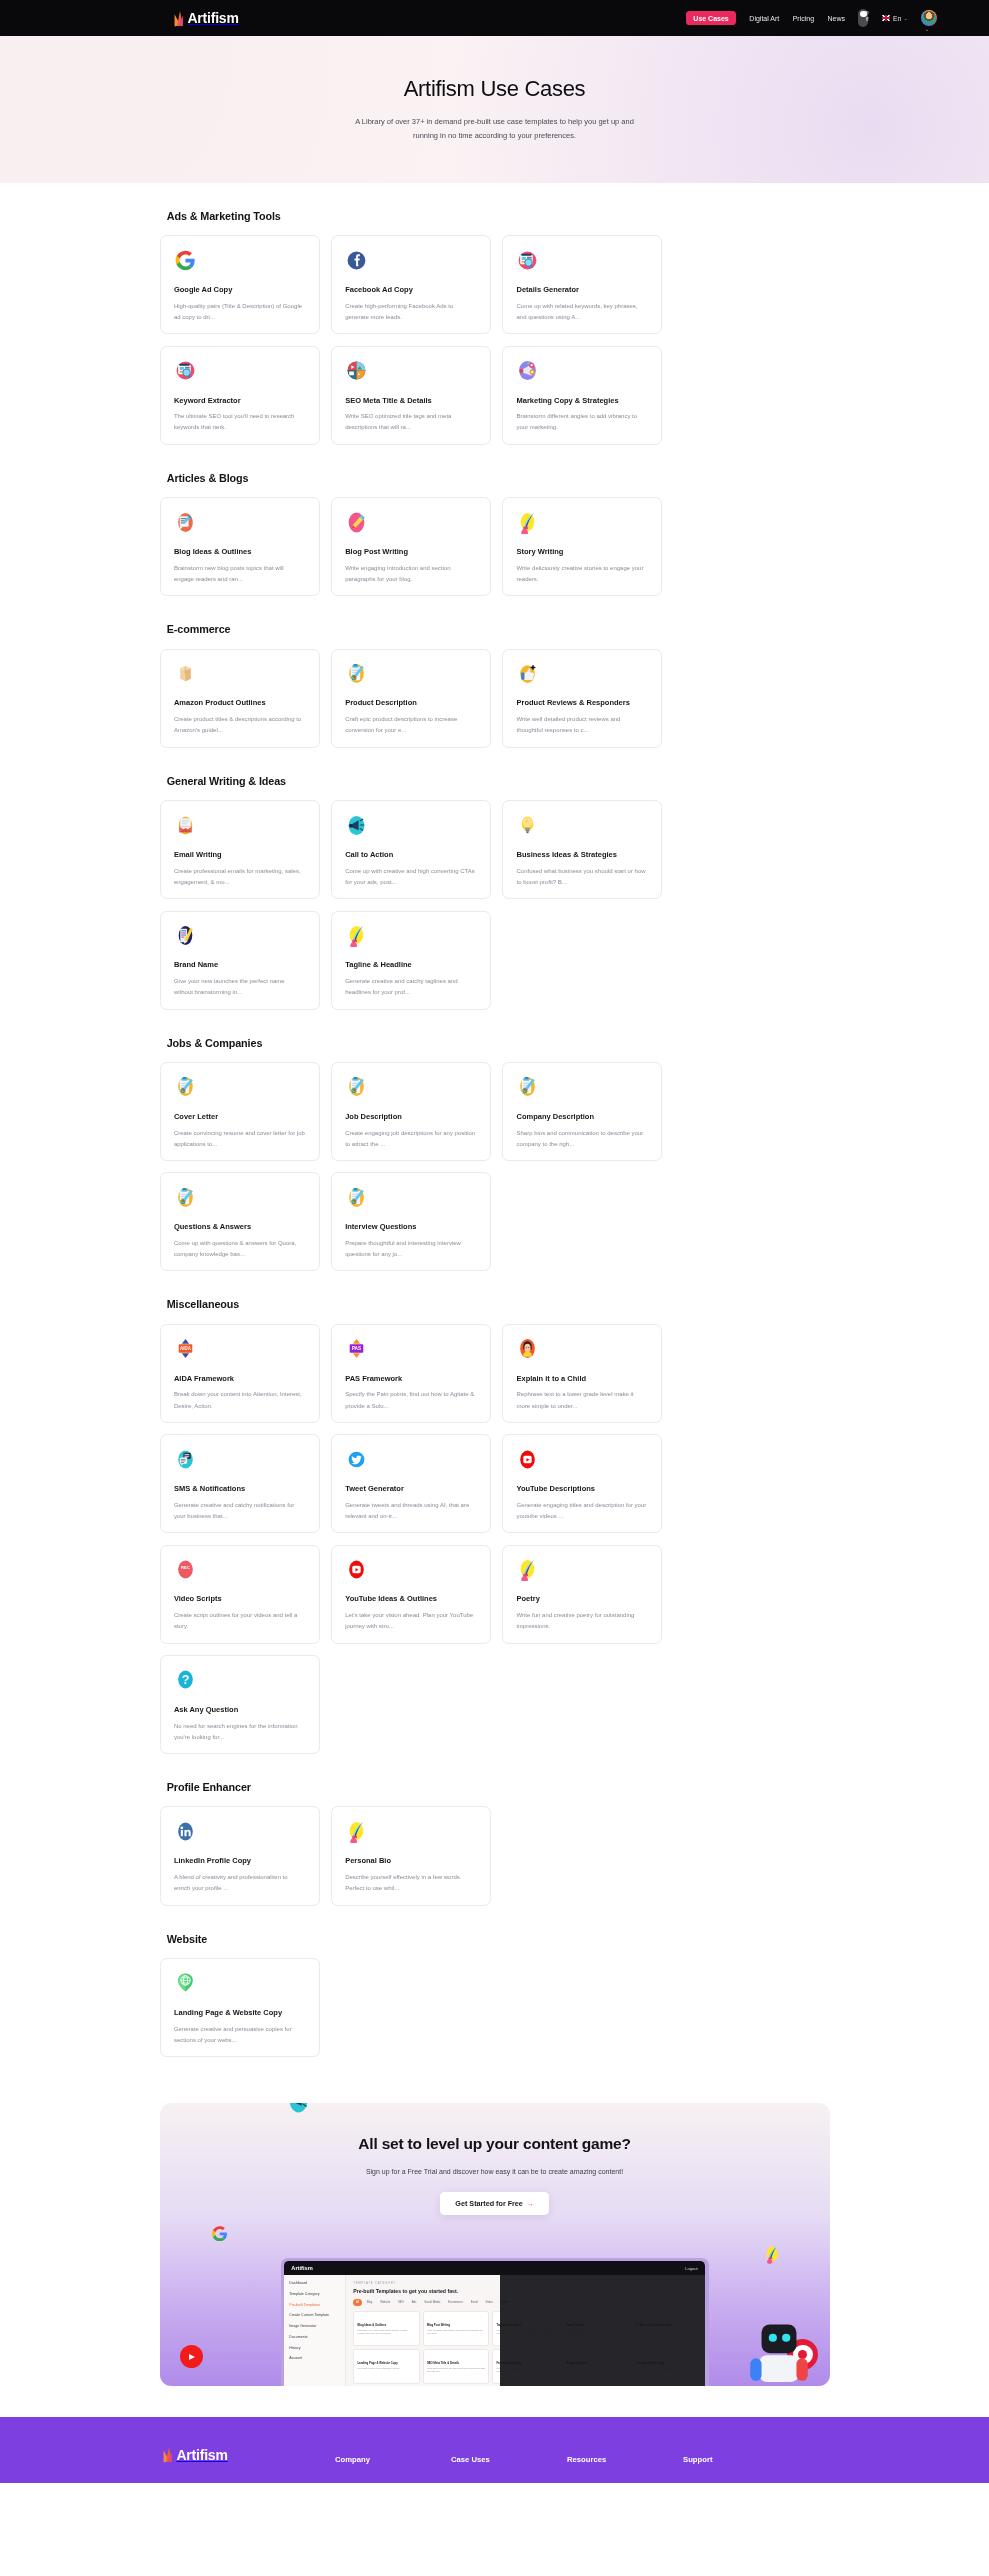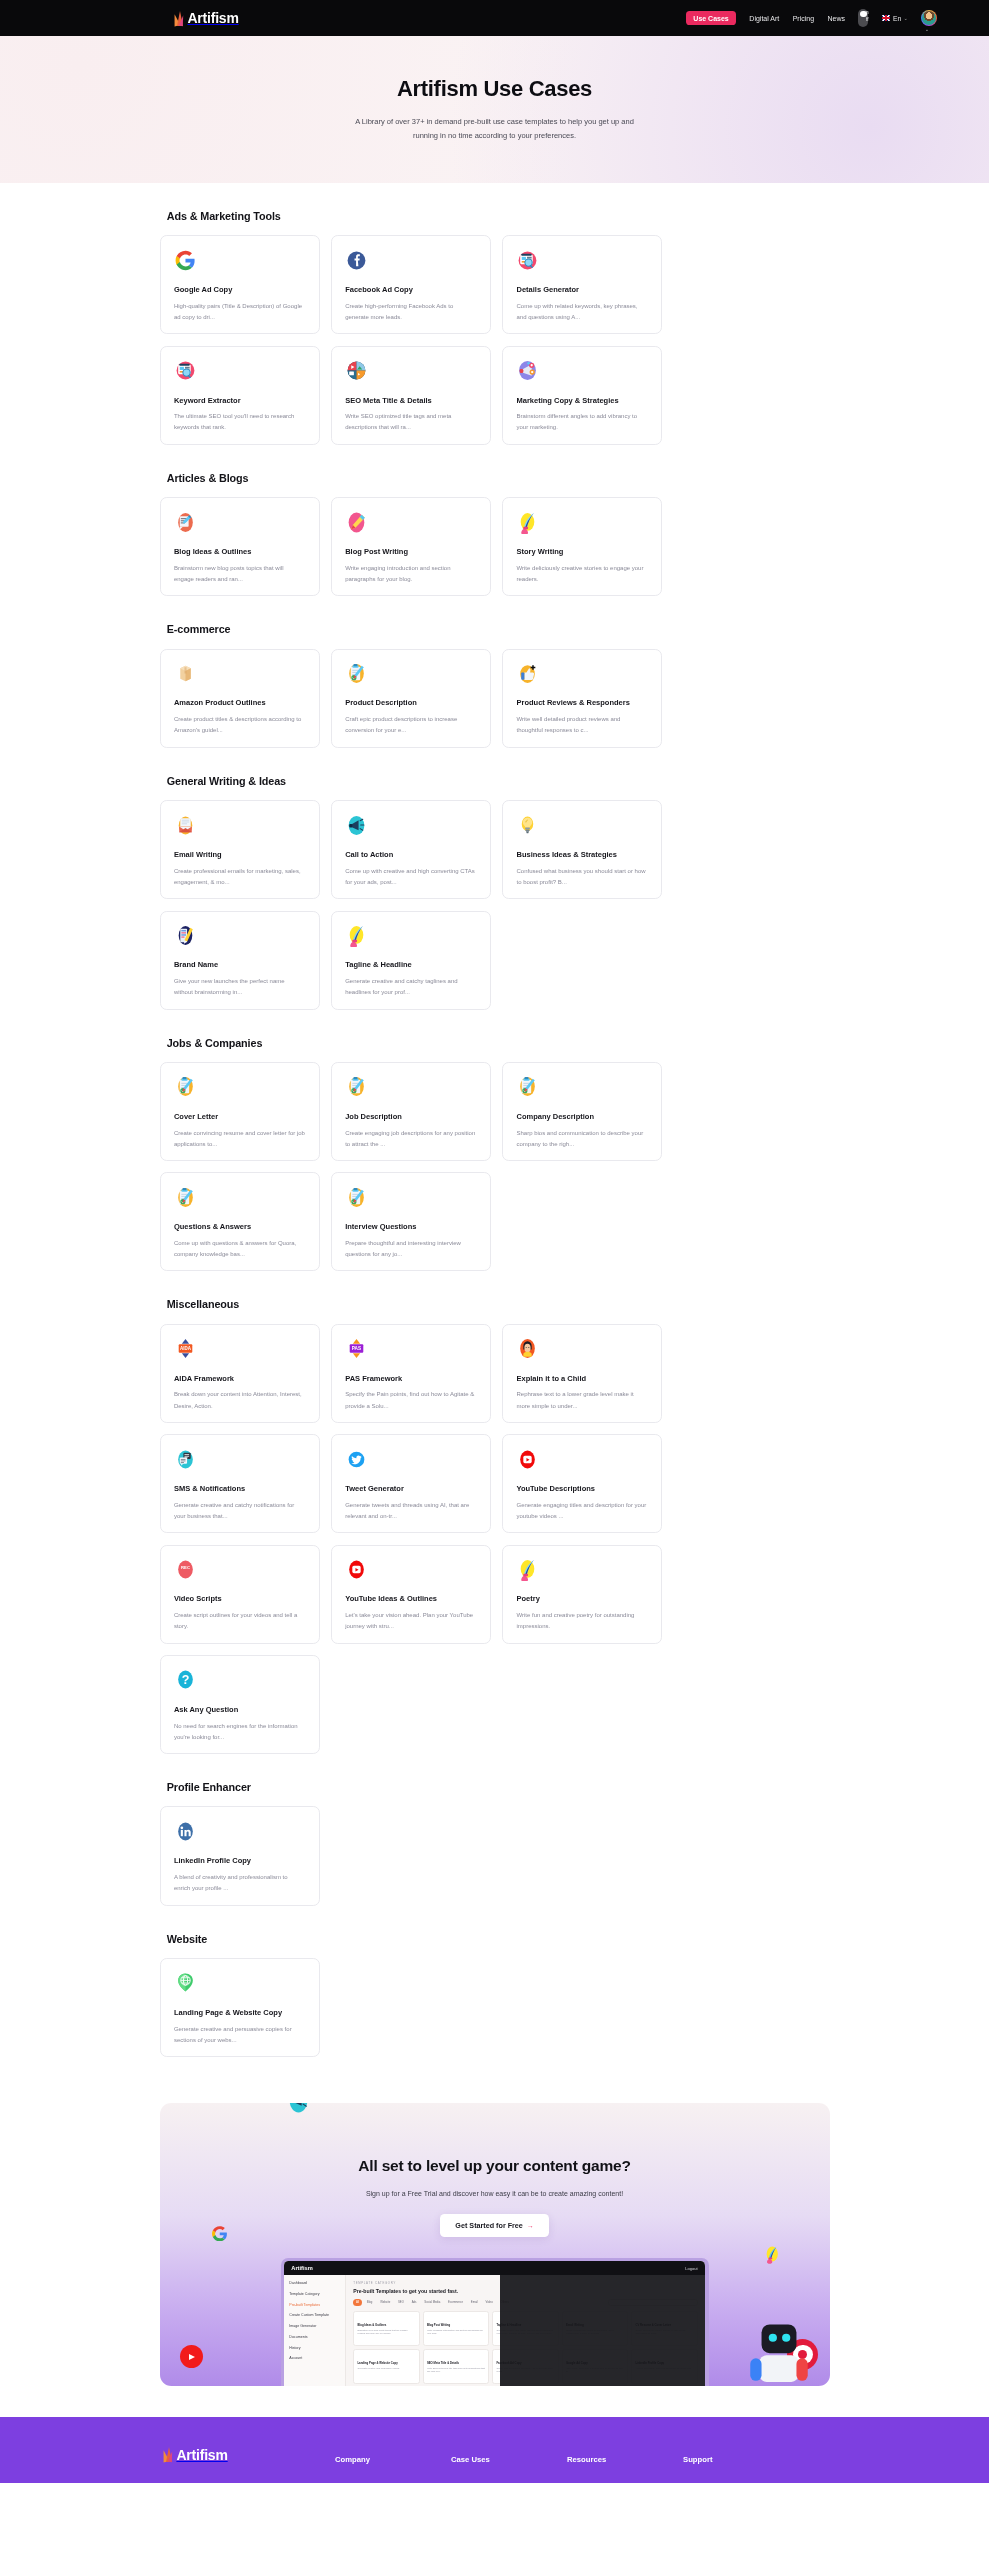--- a/index.html
+++ b/index.html
@@ -57,42 +57,42 @@
 
   
   .hero {
     height:147px;
     background:
       radial-gradient(circle at 88% 62%, #e9dcf2 0%, rgba(233,220,242,0) 48%),
       radial-gradient(circle at 8% 20%, #f9eef0 0%, rgba(249,238,240,0) 55%),
       #faf3f4;
     display:flex; flex-direction:column; align-items:center; justify-content:center;
   }
-  .hero h1 { font-size:22px; font-weight:700; letter-spacing:-0.3px; color:#0d0d12; }
+  .hero h1 { font-size:22px; font-weight:400; letter-spacing:-0.3px; color:#0d0d12; }
   .hero p { margin-top:13.4px; text-align:center; font-size:7.5px; color:#4a4a55; line-height:1.9; max-width:289px;}
 
   
   .wrap { width:670px; margin:8px auto; padding:0 0 20.6px; }
   .sec-title { font-size:10.8px; font-weight:700; color:#131318; margin:27px 0 13.4px 7.2px; letter-spacing:-0.1px;}
   .grid { display:flex; flex-wrap:wrap; gap:11.3px; }
   .card {
     width:160px; min-height:89px; background:#fff; border:0.5px solid #e9e9ee;
     border-radius:6.7px; padding:12.4px 13.4px 10.3px; display:flex; flex-direction:column;
   }
   .card .ico { width:23px; height:23px; margin-bottom:13.4px; flex:none; }
   .card h3 { font-size:7.5px; font-weight:700; color:#16161c; line-height:1.35; margin-bottom:5.7px;}
   .card p { font-size:6px; line-height:1.85; color:#8b8b99; }
 
   
   .cta {
     width:670px; margin:25px auto 0; border-radius:11.3px; overflow:hidden; position:relative;
     background:linear-gradient(180deg,#f7f1f2 0%,#e6dbf4 40%,#c9aef0 72%,#b08be9 100%);
     height:283px;
   }
-  .cta h2 { text-align:center; font-size:15.5px; font-weight:700; color:#121217; padding-top:54px; letter-spacing:-0.2px;}
+  .cta h2 { text-align:center; font-size:15.5px; font-weight:700; color:#121217; letter-spacing:-0.2px;margin-top:32px;}
   .cta .sub { text-align:center; font-size:7px; color:#3b3b46; margin-top:15.5px;}
   .cta-btn {
     display:block; margin:16.5px auto 0; background:#fff; border:none; border-radius:4.6px;
     padding:7.2px 15.5px; font-size:7.2px; font-weight:600; color:#18181f; cursor:pointer;
     font-family:inherit; box-shadow:0 2.1px 8.2px rgba(80,40,140,.12);
   }
   .cta-btn .arr { color:#ea2a5f; margin-left:3.6px; }
   .cta-g { position:absolute; left:52px; top:123px; width:15.5px; height:15.5px;}
   .cta-quill { position:absolute; right:49px; top:142px; width:16.5px; height:19.6px;}
 
@@ -602,20 +602,31 @@
       <div class="card">
         <div class="ico"><svg width="23" height="23" viewBox="0 0 44 44">
             <ellipse cx="22" cy="22" rx="14" ry="17" fill="#3D6FA8"></ellipse>
       <rect x="13" y="19" width="4" height="12" fill="#fff"></rect>
             <circle cx="15" cy="15" r="2.6" fill="#fff"></circle>
       <path d="M20 19h4v1.7c.8-1.3 2.1-2 3.6-2 2.6 0 4.4 1.7 4.4 4.9V31h-4v-6.4c0-1.6-.6-2.5-1.9-2.5-1.2 0-2.1.9-2.1 2.5V31h-4z" fill="#fff"></path>
           </svg></div>
         <h3>LinkedIn Profile Copy</h3>
         <p>A blend of creativity and professionalism to enrich your profile ...</p>
       </div>
+      <div class="card">
+        <div class="ico"><svg width="23" height="23" viewBox="0 0 44 44">
+            <ellipse cx="22" cy="21" rx="13" ry="17" fill="#FFE629"></ellipse>
+      <path d="M34 4 C22 13 16 25 15 34 L20 34 C23 23 28 11 34 4Z" fill="#7FD6F7"></path>
+      <path d="M34 4 C25 14 19 25 17 34 L20 34 C23 23 28 11 34 4Z" fill="#2B4C9B"></path>
+      <path d="M15 34c-3 2-5 5-5 7.5 0 2.6 2.8 4.5 6.5 4.5s6.5-1.9 6.5-4.5c0-2.5-2-5.5-5-7.5z" fill="#F4568E"></path>
+      <rect x="14" y="30" width="9" height="5" rx="1.5" fill="#E83F7E"></rect>
+          </svg></div>
+        <h3>Personal Bio</h3>
+        <p>Describe yourself effectively in a few words. Perfect to use whil...</p>
+      </div>
     </div>
     <div class="sec-title">Website</div>
     <div class="grid">
       <div class="card">
         <div class="ico"><svg width="23" height="23" viewBox="0 0 44 44">
       <path d="M22 5c-8 0-14 6-14 13 0 9 9 17 14 21 5-4 14-12 14-21 0-7-6-13-14-13z" fill="#3FCB6C"></path>
       <path d="M22 5c-8 0-14 6-14 13 0 9 9 17 14 21z" fill="#62DD85"></path>
       <circle cx="22" cy="18" r="9" fill="none" stroke="#fff" stroke-width="1.8"></circle>
       <ellipse cx="22" cy="18" rx="4" ry="9" fill="none" stroke="#fff" stroke-width="1.8"></ellipse>
       <path d="M13 18h18M14.5 13h15M14.5 23h15" stroke="#fff" stroke-width="1.6"></path>

